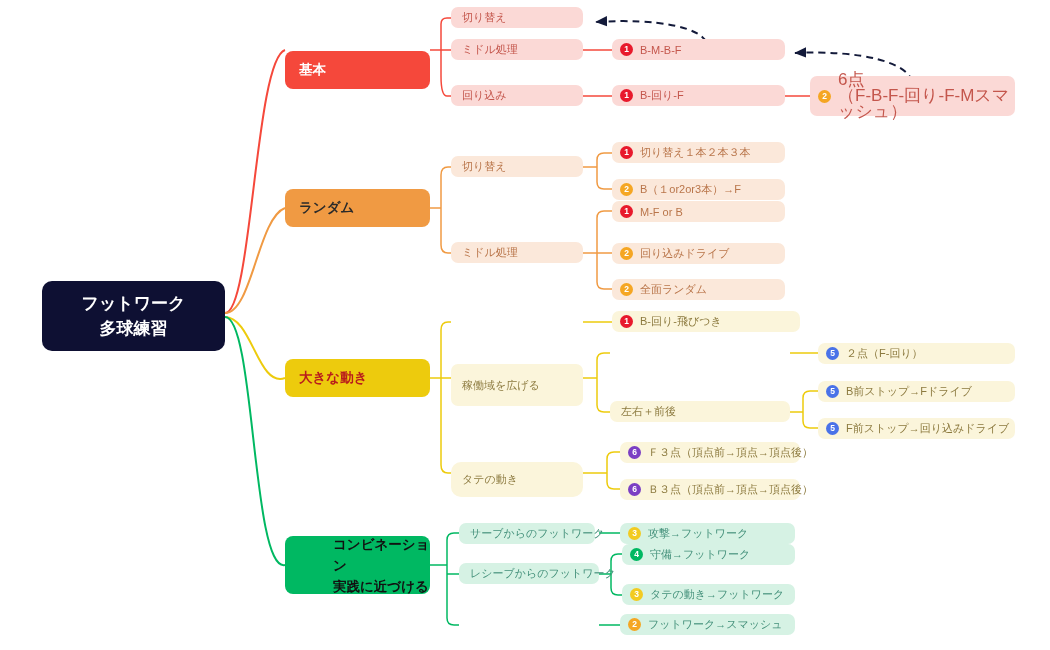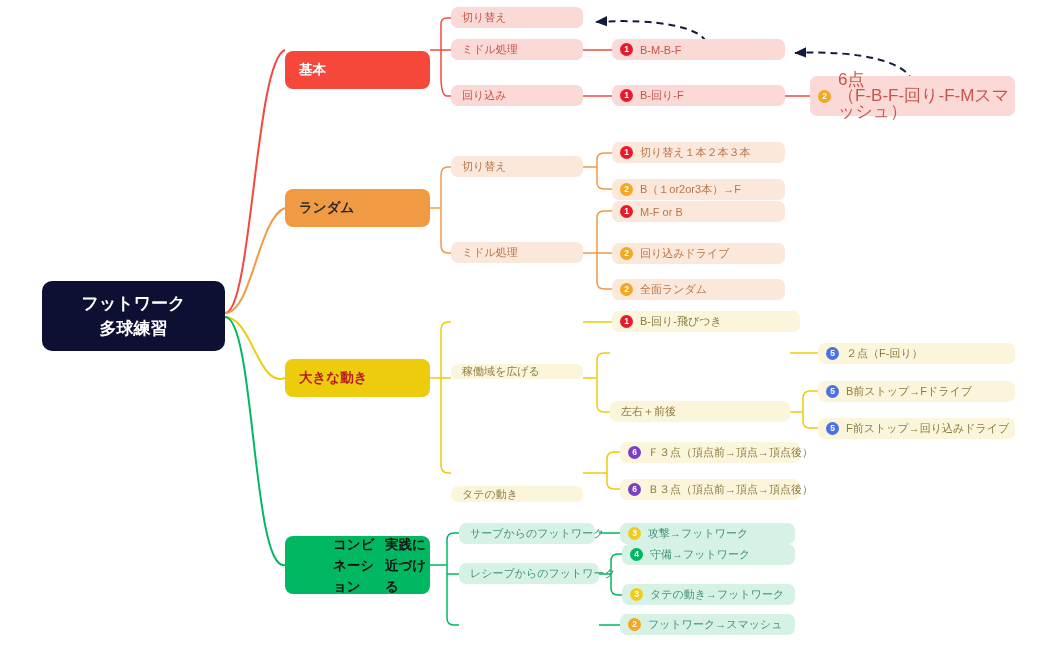--- a/index.html
+++ b/index.html
@@ -15,21 +15,21 @@
   
   .root{
     background:#0E1033;color:#ffffff;border-radius:10px;
     font-weight:bold;font-size:17px;line-height:25px;
     justify-content:center;text-align:center;flex-direction:column;
   }
   .root .ln{display:block;white-space:nowrap;}
 
   
   .lvl1{font-weight:bold;font-size:13.5px;padding-left:14px;border-radius:8px;}
-  .lvl1.multi{flex-direction:row;align-items:center;justify-content:center;line-height:21px;padding-left:48px;}
+  .lvl1.multi{flex-direction:column;align-items:flex-start;justify-content:center;line-height:21px;padding-left:48px;}
 
   
   .pill{font-size:11px;padding-left:11px;white-space:nowrap;}
 
   .badged{padding-left:8px;}
   .badge{
     width:13px;height:13px;border-radius:50%;flex:0 0 13px;
     color:#fff;font-size:8.5px;font-weight:bold;
     display:flex;align-items:center;justify-content:center;
     margin-right:7px;line-height:1;
@@ -199,24 +199,24 @@
   </div>
   <div class="node pill c-orange badged" style="left:612px;top:279px;width:173px;height:21px;">
     <span class="badge" style="background:#F5A623;">2</span>
     <span class="txt">全面ランダム</span>
   </div>
 
   <div class="node lvl1" style="left:285px;top:359px;width:145px;height:38px;background:#EDCB0D;color:#b91c1c;">
     <span>大きな動き</span>
   </div>
 
-  <div class="node pill c-yellow" style="left:451px;top:364px;width:132px;height:15px;">
+  <div class="node pill c-yellow" style="left:451px;top:364px;width:132px;height:42px;">
     <span>稼働域を広げる</span>
   </div>
-  <div class="node pill c-yellow" style="left:451px;top:486px;width:132px;height:16px;">
+  <div class="node pill c-yellow" style="left:451px;top:462px;width:132px;height:35px;border-radius:10px;">
     <span>タテの動き</span>
   </div>
 
   <div class="node pill c-yellow badged" style="left:612px;top:311px;width:188px;height:21px;">
     <span class="badge" style="background:#E8192C;">1</span>
     <span class="txt">B-回り-飛びつき</span>
   </div>
 
   <div class="node pill c-yellow" style="left:610px;top:401px;width:180px;height:21px;">
     <span>左右＋前後</span>

